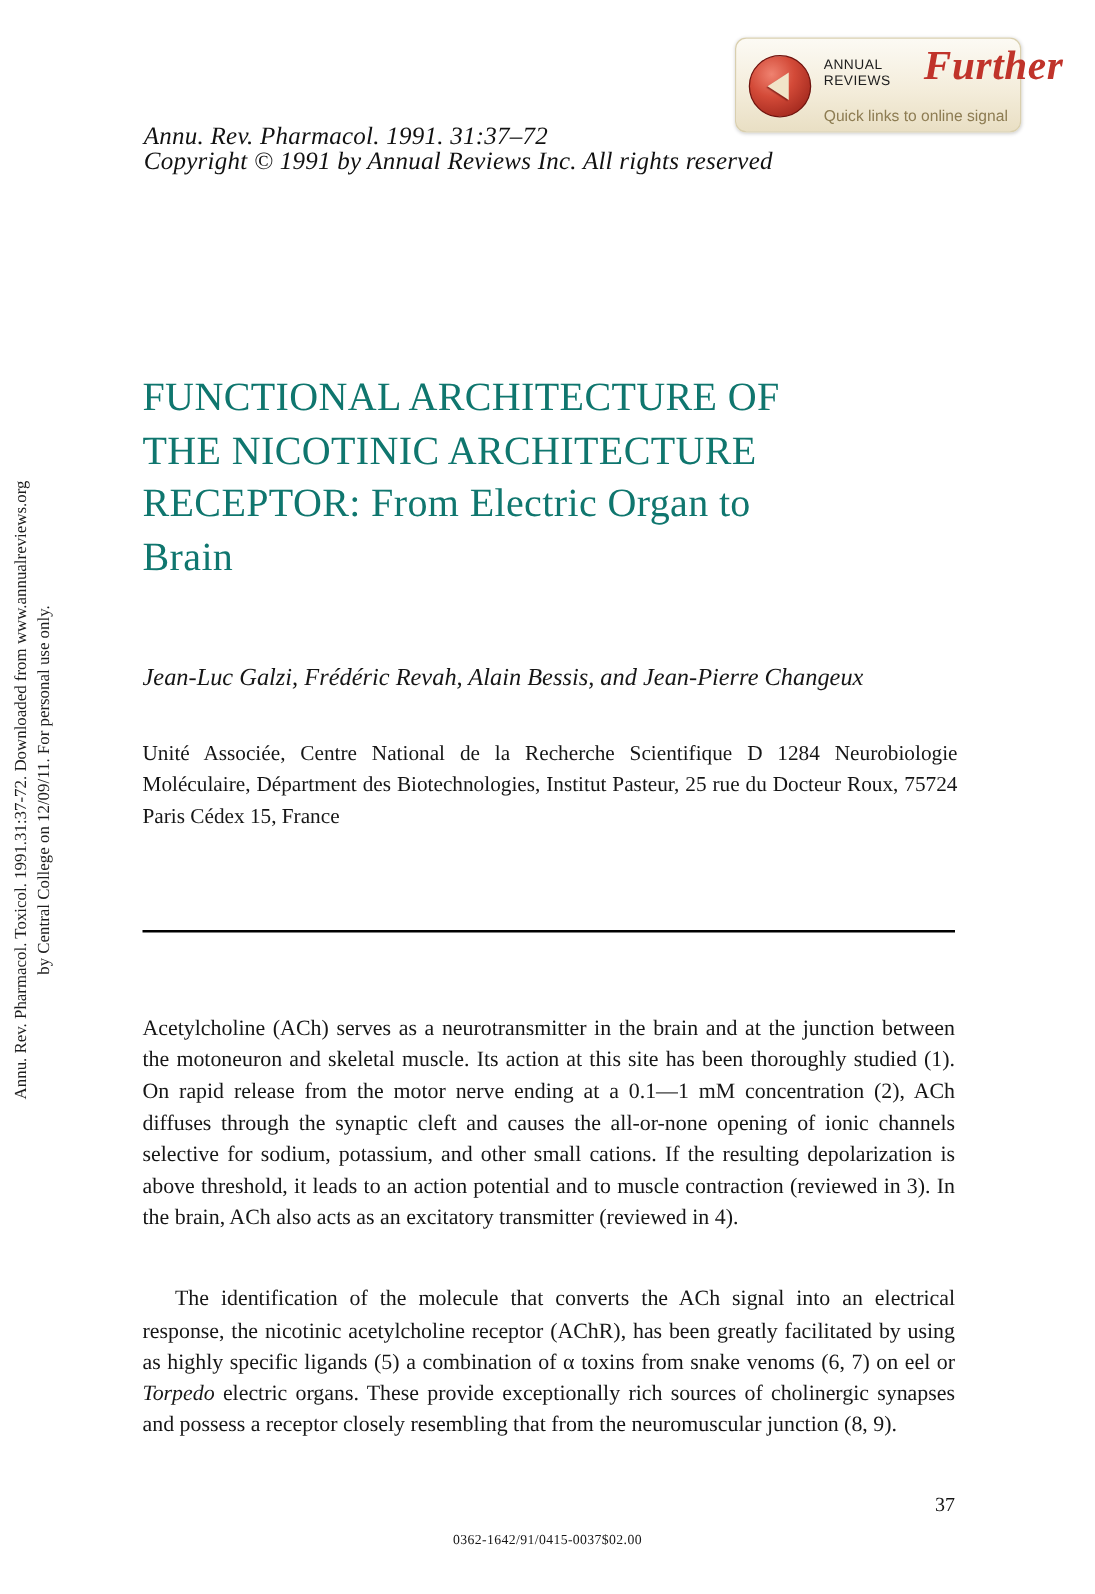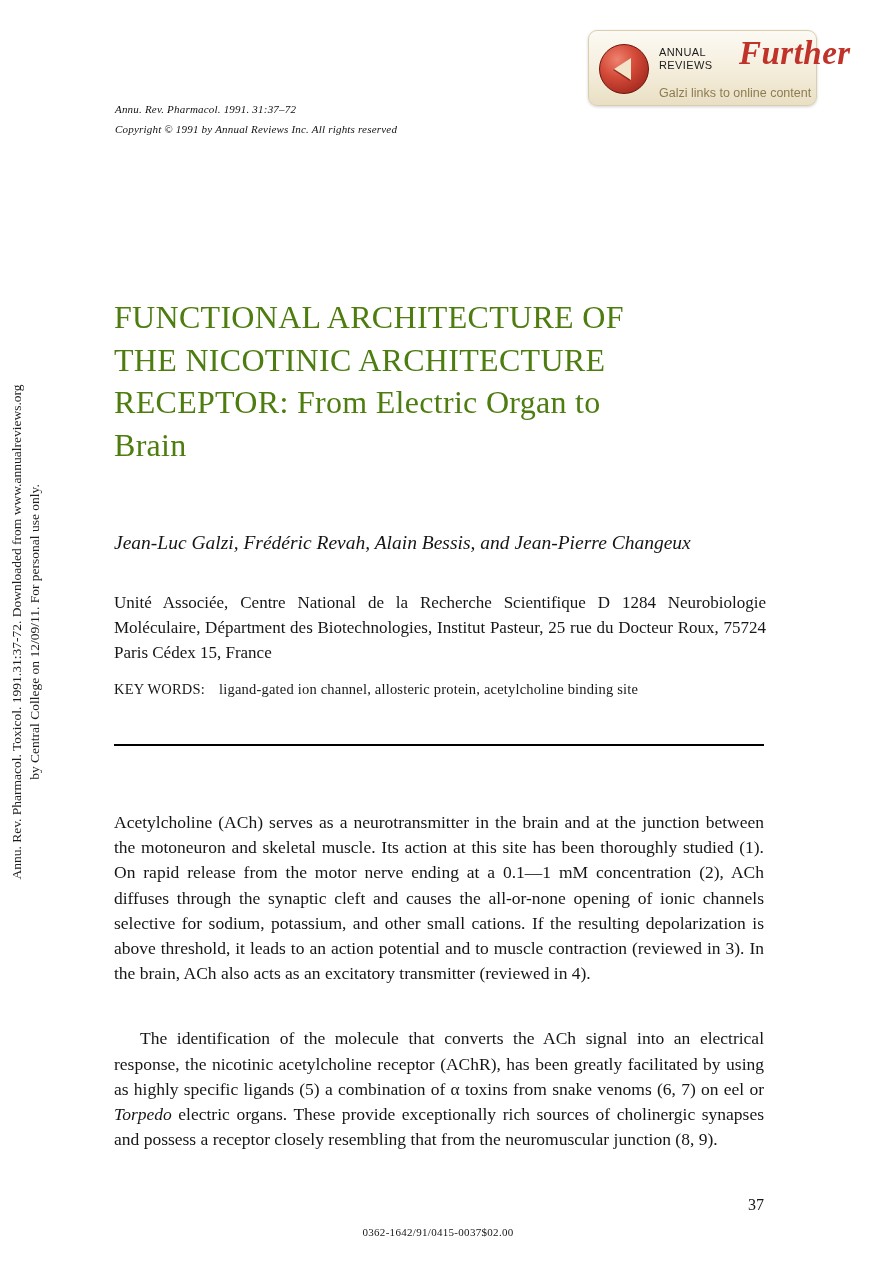--- a/index.html
+++ b/index.html
@@ -3,21 +3,21 @@
 <meta charset="utf-8">
 <style>
   * { margin:0; padding:0; box-sizing:border-box; }
   html, body { background:#ffffff; }
   .page {
     position:relative; width:876px; height:1275px; background:#ffffff;
     font-family:"Liberation Serif", serif; color:#161616; overflow:hidden;
   }
 
   
-  .citation-block { position:absolute; left:115px; top:100px; font-style:italic; font-size:11px; line-height:19.5px; letter-spacing:0.2px; color:#111; }
+  .citation-block { position:absolute; left:115px; top:100px; font-style:italic; font-size:20px; line-height:19.5px; letter-spacing:0.2px; color:#111; }
 
   
   .ar-badge {
     position:absolute; left:588px; top:30px; width:229px; height:76px; border-radius:9px;
     background:linear-gradient(180deg,#fcfaf4 0%,#f4eddb 55%,#e9dfc4 100%);
     border:1px solid #d9cfae; box-shadow:0 1px 3px rgba(0,0,0,0.18); cursor:pointer;
   }
   .ar-circle {
     position:absolute; left:10px; top:13px; width:50px; height:50px; border-radius:50%;
     background:radial-gradient(circle at 36% 30%, #ef8270 0%, #d34a38 40%, #8e1b13 100%);
@@ -42,21 +42,21 @@
     font-size:12.5px; color:#8d7c52;
   }
 
   
   .watermark {
     position:absolute; left:8px; top:952px; width:640px;
     transform:rotate(-90deg); transform-origin:0 0;
     text-align:center; font-size:13.5px; line-height:18px; color:#1c1c1c;
   }
 
-  .title { position:absolute; left:114px; top:296px; width:680px; font-size:32px; line-height:42.5px; letter-spacing:0.3px; color:#4d7c0f; }
+  .title { position:absolute; left:114px; top:296px; width:680px; font-size:32px; line-height:42.5px; letter-spacing:0.3px; color:#0f766e; }
   .authors { position:absolute; left:114px; top:530px; width:652px; font-size:19.5px; line-height:26px; font-style:italic; }
   .affiliation { position:absolute; left:114px; top:590px; width:652px; font-size:17px; line-height:25px; text-align:justify; }
   .keywords { position:absolute; left:114px; top:681px; width:680px; font-size:14.5px; letter-spacing:0.2px; }
   .keywords .kw-label { margin-right:14px; }
   .rule { position:absolute; left:114px; top:744px; width:650px; height:2px; background:#000; }
 
   .body-text { position:absolute; left:114px; top:810px; width:650px; font-size:17.5px; line-height:25.2px; text-align:justify; }
   .body-text p.indent { text-indent:26px;margin-top:40px; }
 
   .page-number { position:absolute; left:748px; top:1196px; font-size:16px; }
@@ -74,42 +74,39 @@
 
   <div class="ar-badge">
     <div class="ar-circle">
       <div class="ar-triangle"></div>
     </div>
     <div class="ar-brand">
       <div>ANNUAL</div>
       <div>REVIEWS</div>
     </div>
     <div class="ar-further">Further</div>
-    <div class="ar-tagline">Galzi links to online content</div>
+    <div class="ar-tagline">Quick links to online signal</div>
   </div>
 
   <div class="watermark">
     <div>Annu. Rev. Pharmacol. Toxicol. 1991.31:37-72. Downloaded from www.annualreviews.org</div>
     <div>by Central College on 12/09/11. For personal use only.</div>
   </div>
 
   <div class="title">
     <div>FUNCTIONAL ARCHITECTURE OF</div>
     <div>THE NICOTINIC ARCHITECTURE</div>
     <div>RECEPTOR: From Electric Organ to</div>
     <div>Brain</div>
   </div>
 
   <div class="authors">Jean-Luc Galzi, Frédéric Revah, Alain Bessis, and Jean-Pierre Changeux</div>
 
   <div class="affiliation">Unité Associée, Centre National de la Recherche Scientifique D 1284 Neurobiologie Moléculaire, Départment des Biotechnologies, Institut Pasteur, 25 rue du Docteur Roux, 75724 Paris Cédex 15, France</div>
 
-  <div class="keywords">
-    <span class="kw-label">KEY WORDS:</span><span>ligand-gated ion channel, allosteric protein, acetylcholine binding site</span>
-  </div>
 
   <div class="rule"></div>
 
   <div class="body-text">
     <p>Acetylcholine (ACh) serves as a neurotransmitter in the brain and at the junction between the motoneuron and skeletal muscle. Its action at this site has been thoroughly studied (1). On rapid release from the motor nerve ending at a 0.1—1 mM concentration (2), ACh diffuses through the synaptic cleft and causes the all-or-none opening of ionic channels selective for sodium, potassium, and other small cations. If the resulting depolarization is above threshold, it leads to an action potential and to muscle contraction (reviewed in 3). In the brain, ACh also acts as an excitatory transmitter (reviewed in 4).</p>
     <p class="indent"><span>The identification of the molecule that converts the ACh signal into an electrical response, the nicotinic acetylcholine receptor (AChR), has been greatly facilitated by using as highly specific ligands (5) a combination of α toxins from snake venoms (6, 7) on eel or </span><span style="font-style:italic">Torpedo</span><span> electric organs. These provide exceptionally rich sources of cholinergic synapses and possess a receptor closely resembling that from the neuromuscular junction (8, 9).</span></p>
   </div>
 
   <div class="page-number">37</div>
   <div class="footer-code">0362-1642/91/0415-0037$02.00</div>

